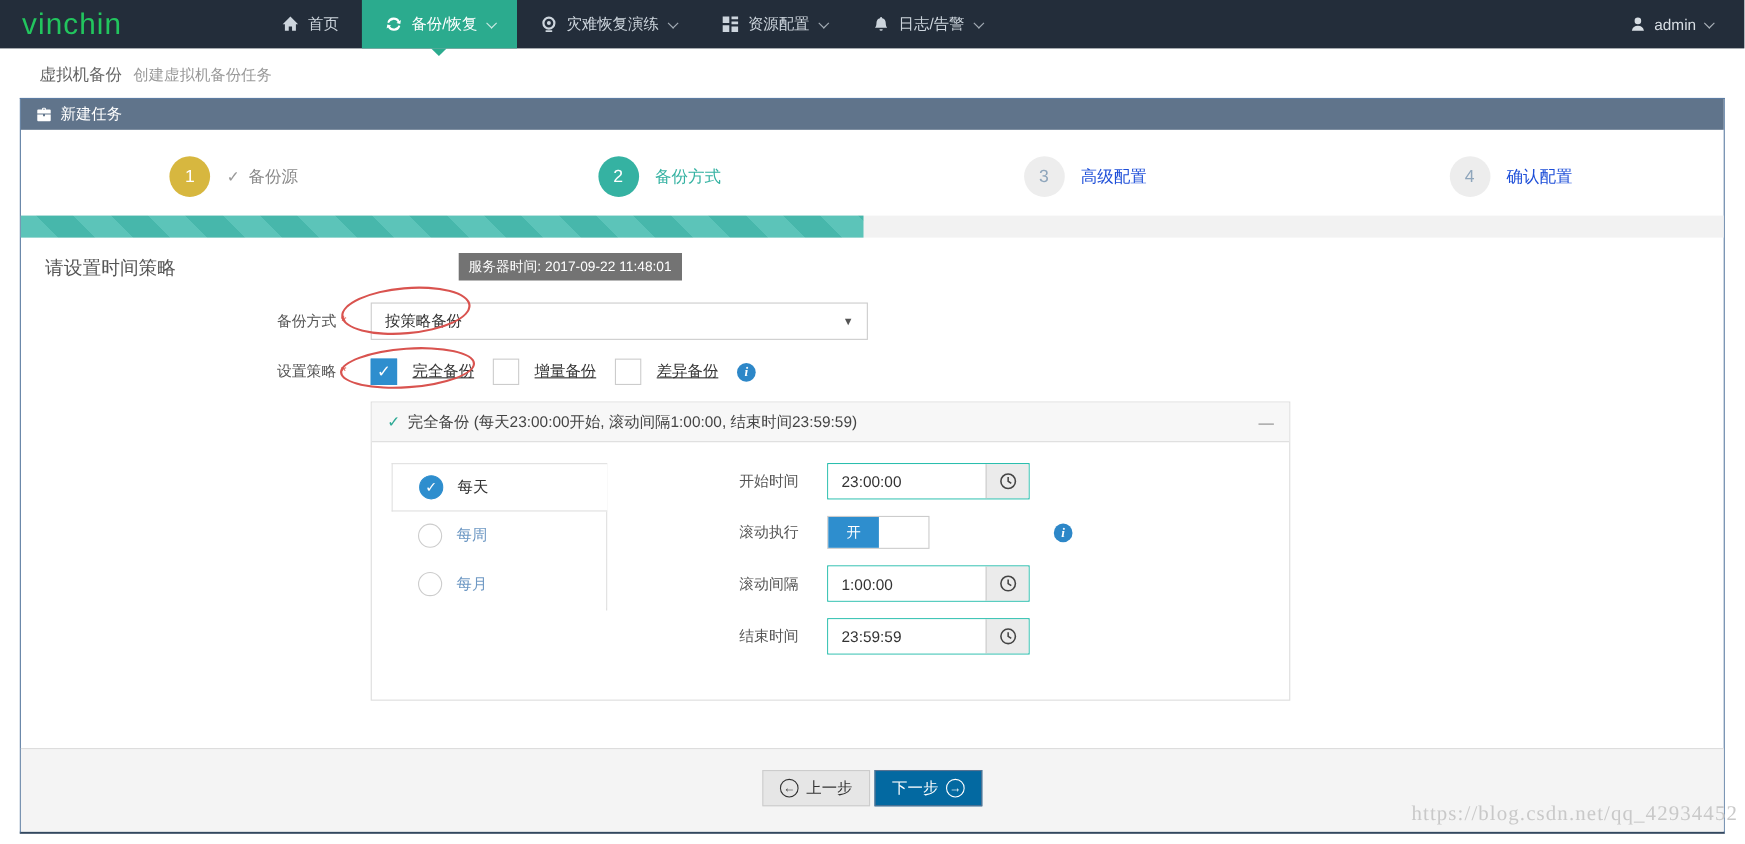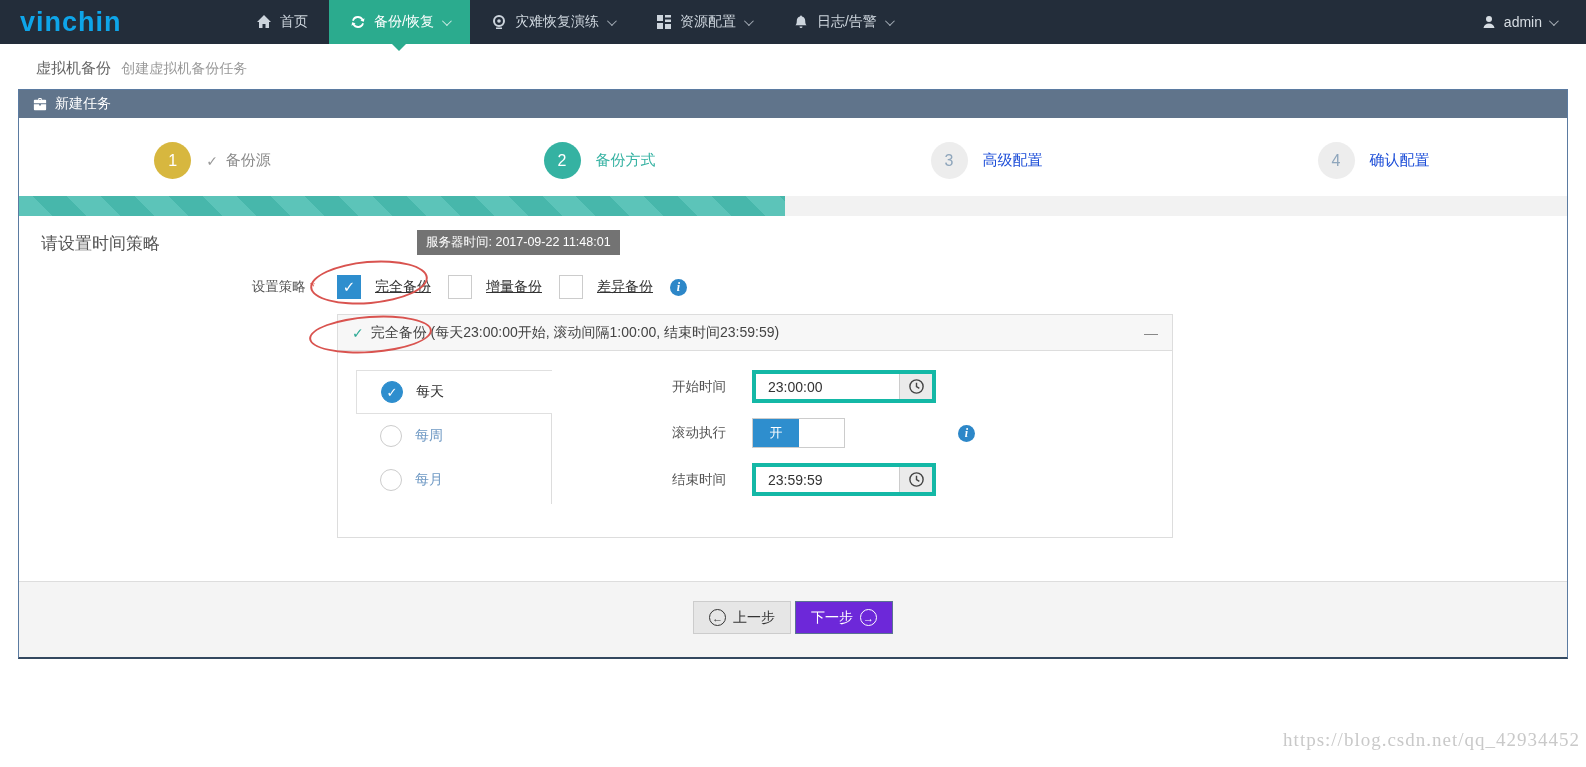--- a/index.html
+++ b/index.html
@@ -1,21 +1,21 @@
 <!DOCTYPE html>
 <html><head>
 <meta charset="utf-8">
 <style>
   * { margin:0; padding:0; box-sizing:border-box; }
   body { width:1586px; height:767px; position:relative; overflow:hidden;
          font-family:"Liberation Sans","DejaVu Sans",sans-serif; background:#fff; color:#333; }
 
   
   .navbar { height:44px; background:#232d3a; display:flex; align-items:center; position:relative; z-index:5; }
-  .logo { width:235px; padding-left:20px; font-size:27px; font-weight:bold; color:#0ea5e9; letter-spacing:1px; }
+  .logo { width:235px; padding-left:20px; font-size:27px; font-weight:normal; color:#22c55e; letter-spacing:1px; }
   .nav-items { display:flex; height:44px; }
   .nav-item { display:flex; align-items:center; gap:8px; padding:0 21px; font-size:14px;
               color:#cdd5dd; cursor:pointer; position:relative; white-space:nowrap; }
   .nav-item.active { background:#2bab8e; color:#fff; }
   .nav-item.active::after { content:""; position:absolute; left:50%; bottom:-7px; margin-left:-7px;
               border:7px solid transparent; border-top:7px solid #2bab8e; border-bottom:0; }
   .nav-user { margin-left:auto; display:flex; align-items:center; gap:7px; padding-right:30px;
               font-size:14px; color:#d7dde3; cursor:pointer; }
   .chev { width:7px; height:7px; border-right:1.5px solid currentColor; border-bottom:1.5px solid currentColor;
           transform:rotate(45deg) translateY(-2px); opacity:.75; }
@@ -91,39 +91,39 @@
          color:#6f99c4; cursor:pointer; background:#fff; }
   .tab.selected { border:1px solid #e0e0e0; border-right:none; margin-right:-1px; color:#333;
                   position:relative; z-index:2; }
   .radio { width:22px; height:22px; border-radius:50%; border:1px solid #ccc; background:#fff; flex:none; }
   .radio.on { background:#2e8ece; border-color:#2e8ece; color:#fff; display:flex; align-items:center;
               justify-content:center; font-size:13px; }
 
   .fields { margin-left:92px; }
   .field-row { display:flex; align-items:center; margin-bottom:15px; }
   .field-label { width:82px; text-align:right; font-size:13.5px; color:#555; margin-right:26px; flex:none; }
-  .input-group { display:flex; border:4px solid #14b8a6; width:184px; height:33px; background:#fff; }
+  .input-group { display:flex; border:1px solid #14b8a6; width:184px; height:33px; background:#fff; }
   .input-group input { width:143px; border:none; outline:none; padding:0 12px; font-size:14px;
                        color:#333; font-family:inherit; }
   .addon { width:40px; background:#ebebeb; border-left:1px solid #ccc; display:flex;
            align-items:center; justify-content:center; cursor:pointer; }
   .addon svg { width:17px; height:17px; stroke:#444; fill:none; stroke-width:1.5; }
 
   .toggle { width:93px; height:30px; border:1px solid #ccc; display:flex; cursor:pointer; background:#fff; }
   .toggle .t-on { width:46px; background:#2e8ece; color:#fff; display:flex; align-items:center;
                   justify-content:center; font-size:13px; }
   .toggle-info { margin-left:113px; }
 
   
   .panel-footer { background:#f4f4f4; border-top:1px solid #ddd; margin-top:43px; padding:19px 0 23px;
                   display:flex; justify-content:center; gap:4px; }
   .btn { height:33px; padding:0 15px; font-size:14px; display:inline-flex; align-items:center;
          gap:7px; cursor:pointer; border:1px solid #ccc; }
   .btn-prev { background:#e6e6e6; color:#333; }
-  .btn-next { background:#6d28d9; border-color:#5a7391; color:#fff; }
+  .btn-next { background:#0369a1; border-color:#5a7391; color:#fff; }
   .circle-arrow { width:17px; height:17px; border:1px solid currentColor; border-radius:50%;
                   display:flex; align-items:center; justify-content:center; font-size:11px; flex:none; }
 
   .watermark { position:absolute; right:6px; top:729px; font-family:"Liberation Serif","DejaVu Serif",serif;
                font-size:19px; color:#c9c9c9; z-index:10; letter-spacing:1px; }
 </style>
 </head>
 <body>
 
 <div class="navbar">
@@ -215,20 +215,31 @@
   </div>
 
   <div class="progress">
     <div class="progress-fill" id="progress-fill" style="width: 49.5%;"></div>
   </div>
 
   <div class="form-area">
     <div class="form-heading">请设置时间策略</div>
     <div class="server-badge">服务器时间: 2017-09-22 11:48:01</div>
 
+    <div class="form-row">
+      <div class="form-label">
+        <span>备份方式</span><span class="req">*</span>
+      </div>
+      <div class="ctrl">
+        <div class="select">
+          <span>按策略备份</span>
+          <span class="caret">▼</span>
+        </div>
+      </div>
+    </div>
 
     <div class="form-row">
       <div class="form-label">
         <span>设置策略</span><span class="req">*</span>
       </div>
       <div class="ctrl">
         <span class="cb on">
             <span>✓</span>
           </span>
         <span class="cb-label">完全备份</span>
@@ -278,20 +289,32 @@
             </div>
           </div>
           <div class="field-row">
             <span class="field-label">滚动执行</span>
             <div class="toggle">
               <span class="t-on">开</span>
             </div>
             <span class="info-icon toggle-info">i</span>
           </div>
           <div class="field-row">
+            <span class="field-label">滚动间隔</span>
+            <div class="input-group">
+              <input value="1:00:00" style="">
+              <span class="addon">
+                <svg viewBox="0 0 18 18">
+                    <circle cx="9" cy="9" r="7"></circle>
+                    <path d="M9 5 v4 l3 2"></path>
+                  </svg>
+              </span>
+            </div>
+          </div>
+          <div class="field-row">
             <span class="field-label">结束时间</span>
             <div class="input-group">
               <input value="23:59:59" style="">
               <span class="addon">
                 <svg viewBox="0 0 18 18">
                     <circle cx="9" cy="9" r="7"></circle>
                     <path d="M9 5 v4 l3 2"></path>
                   </svg>
               </span>
             </div>

